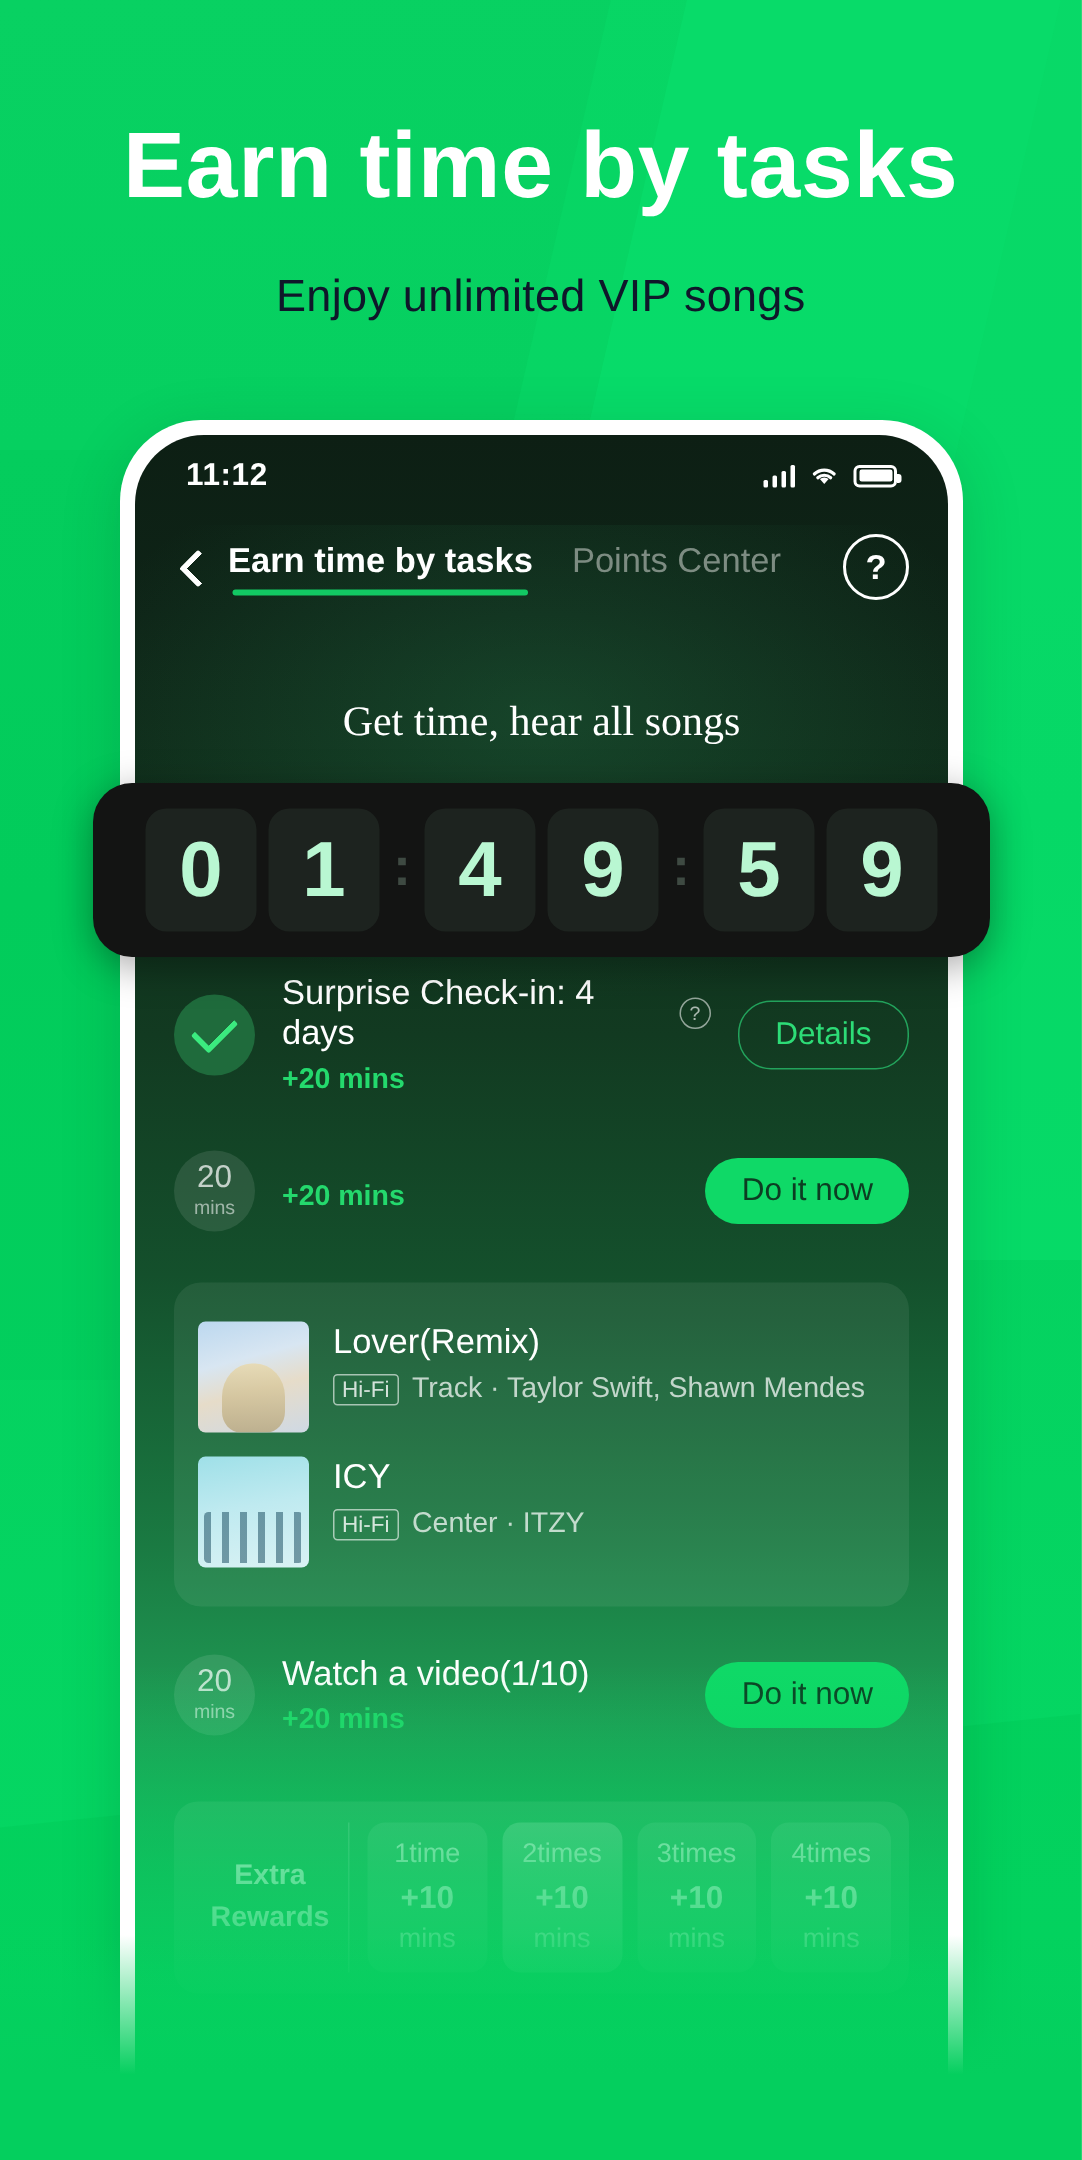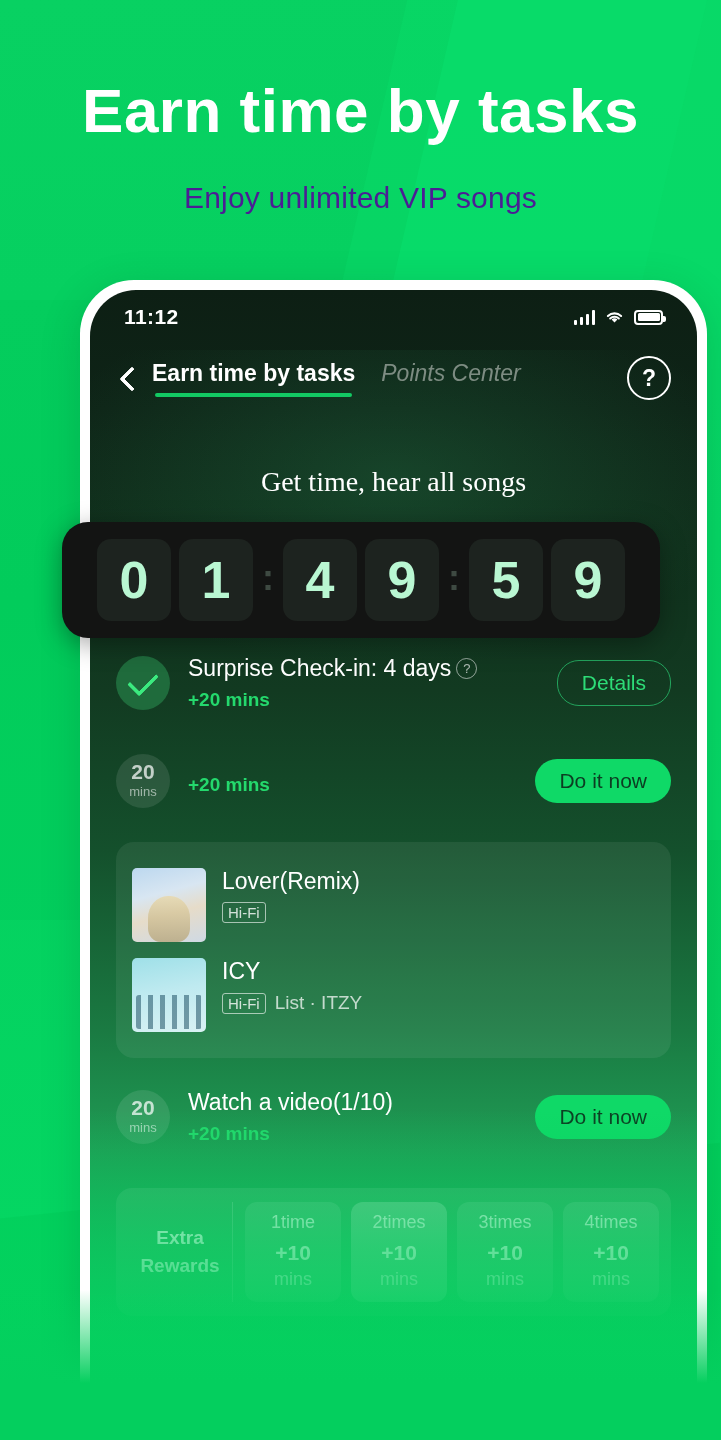--- a/index.html
+++ b/index.html
@@ -65,31 +65,31 @@
     font-size: 62px;
     font-weight: bold;
     color: #ffffff;
     letter-spacing: 0.5px;
     line-height: 1.05;
     margin: 0;
   }
   #subheadline {
     margin: 38px 0 0 0;
     font-size: 30px;
-    color: #4c1d95;
+    color: #0f172a;
     font-weight: normal;
     letter-spacing: .2px;
   }
 
   
   #phone {
     position: absolute;
     left: 80px;
     top: 280px;
-    width: 627px;
+    width: 562px;
     height: 1160px;
     border-radius: 54px 54px 0 0;
     background: #ffffff;
     padding: 10px 10px 0 10px;
     box-sizing: border-box;
     box-shadow: 0 10px 40px rgba(0,60,25,.18);
     z-index: 4;
   }
   #screen {
     position: relative;
@@ -222,21 +222,20 @@
     white-space: nowrap;
   }
   .tab-label { font-size: 23px; }
   .tab.active .tab-label {
     color: #ffffff;
     font-weight: bold;
   }
   .tab.inactive .tab-label {
     color: #7d8c82;
     font-weight: normal;
-    font-style: italic;
   }
   .tab.active::after {
     content: "";
     position: absolute;
     left: 3px; right: 3px; bottom: 0;
     height: 4px;
     border-radius: 2px;
     background: #12c963;
   }
   #help-btn {
@@ -341,21 +340,21 @@
     border-left: 4.5px solid #3bea7f;
     border-bottom: 4.5px solid #3bea7f;
     transform: rotate(-45deg) translate(2px,-2px);
     border-radius: 2px;
   }
   .task-icon.mins {
     background: rgba(255,255,255,.10);
   }
   .task-icon.mins .m-num {
     font-size: 21px;
-    font-weight: bold;
+    font-weight: normal;
     color: rgba(255,255,255,.72);
     line-height: 1;
   }
   .task-icon.mins .m-unit {
     font-size: 13px;
     color: rgba(255,255,255,.55);
     line-height: 1.5;
   }
   .task-text { flex: 1; min-width: 0; }
   .task-title {
@@ -621,30 +620,31 @@
         <div class="btn filled">Do it now</div>
       </div>
 
       <div id="songs">
         <div class="song-row">
           <div class="art art-lover"></div>
           <div class="song-info">
             <div class="song-title">Lover(Remix)</div>
             <div class="song-meta">
               <span class="hifi">Hi-Fi</span>
+              <span>Track · Taylor Swift, Shawn Mendes</span>
             </div>
           </div>
         </div>
         <div class="song-row">
           <div class="art art-icy"></div>
           <div class="song-info">
             <div class="song-title">ICY</div>
             <div class="song-meta">
               <span class="hifi">Hi-Fi</span>
-              <span>List · ITZY</span>
+              <span>Center · ITZY</span>
             </div>
           </div>
         </div>
       </div>
 
       <div class="task-row" style="margin-top:10px;">
         <div class="task-icon mins">
           <span class="m-num">20</span>
           <span class="m-unit">mins</span>
         </div>

